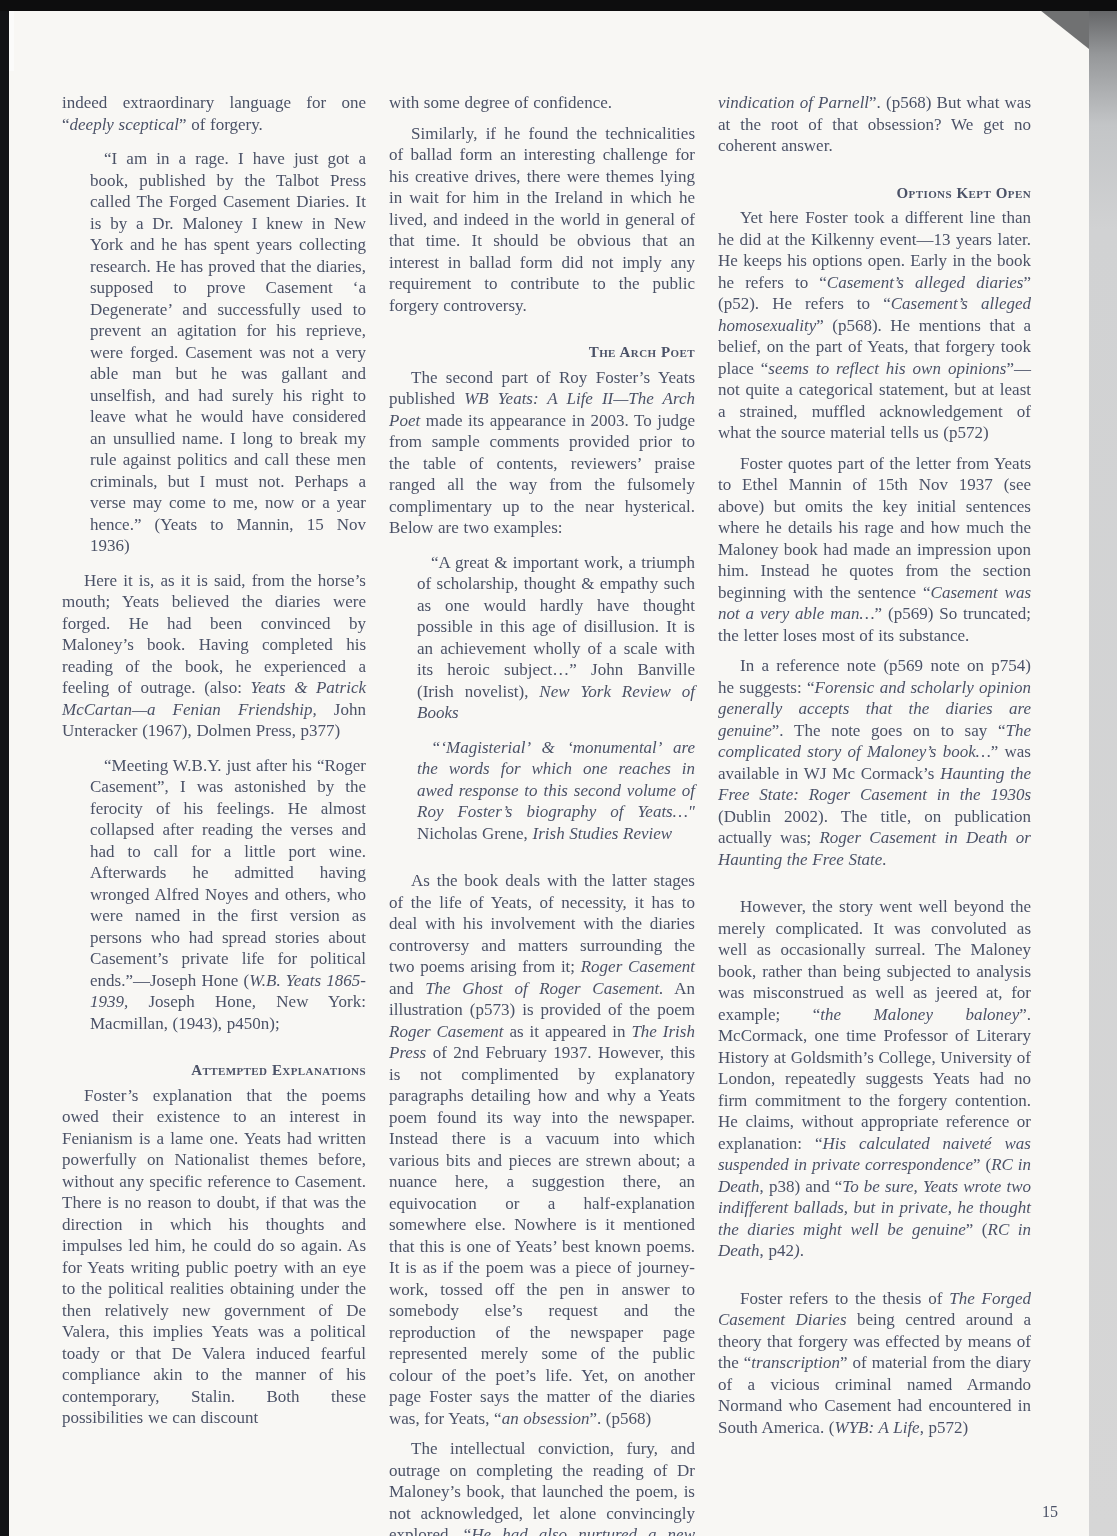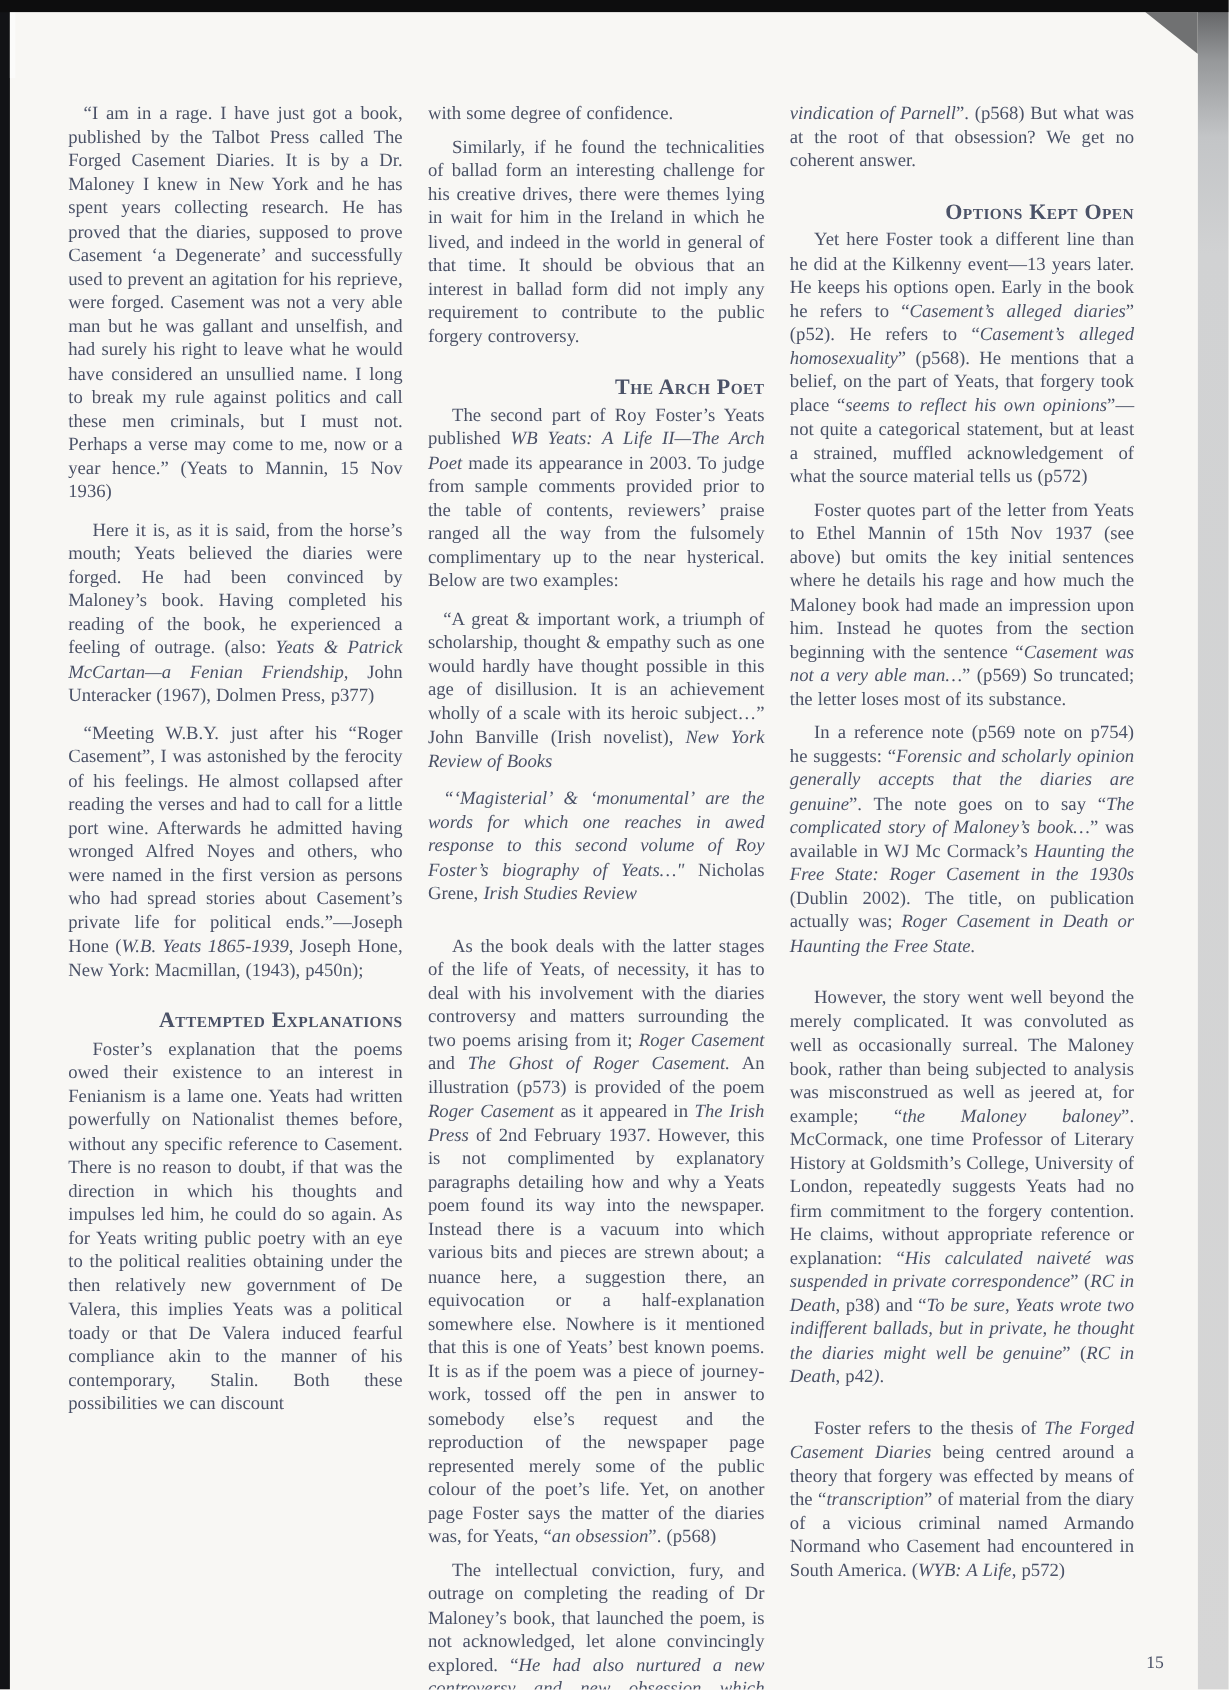--- a/index.html
+++ b/index.html
@@ -29,45 +29,46 @@
     font-size:17px;line-height:21.5px;
     text-align:justify;
     word-spacing:0.4px;
   }
   .col.c2{width:306px;}
   .col.c3{width:313px;}
 
   .block + .block{margin-top:9px;}
   .para{text-indent:22px;}
   .para.noindent{text-indent:0;}
-  .quote{text-indent:14px;}
+  .quote{margin-left:28px;text-indent:14px;}
   .block + .quote, .quote + .block{margin-top:13px;}
   .heading{
     text-align:right;
     font-variant:small-caps;
     font-weight:bold;
-    font-size:20px;
+    font-size:15px;
     letter-spacing:.4px;
     margin-top:26px !important;
   }
   .heading + .block{margin-top:3px !important;}
   .block.wide{margin-top:26px !important;}
   i{}
 
   .page-number{
     position:absolute;left:1042px;top:1503px;
     font-size:16px;z-index:3;
   }
 </style>
 </head>
 <body>
 
 <div class="page">
   <div class="content">
     <div class="col c1">
+        <div class="block para noindent"><span>indeed extraordinary language for one “</span><i>deeply sceptical</i><span>” of forgery.</span></div>
         <div class="block quote"><span>“I am in a rage. I have just got a book, published by the Talbot Press called The Forged Casement Diaries. It is by a Dr. Maloney I knew in New York and he has spent years collecting research. He has proved that the diaries, supposed to prove Casement ‘a Degenerate’ and successfully used to prevent an agitation for his reprieve, were forged. Casement was not a very able man but he was gallant and unselfish, and had surely his right to leave what he would have considered an unsullied name. I long to break my rule against politics and call these men criminals, but I must not. Perhaps a verse may come to me, now or a year hence.” (Yeats to Mannin, 15 Nov 1936)</span></div>
         <div class="block para"><span>Here it is, as it is said, from the horse’s mouth; Yeats believed the diaries were forged. He had been convinced by Maloney’s book. Having completed his reading of the book, he experienced a feeling of outrage. (also: </span><i>Yeats &amp; Patrick McCartan—a Fenian Friendship,</i><span> John Unteracker (1967), Dolmen Press, p377)</span></div>
         <div class="block quote"><span>“Meeting W.B.Y. just after his “Roger Casement”, I was astonished by the ferocity of his feelings. He almost collapsed after reading the verses and had to call for a little port wine. Afterwards he admitted having wronged Alfred Noyes and others, who were named in the first version as persons who had spread stories about Casement’s private life for political ends.”—Joseph Hone (</span><i>W.B. Yeats 1865-1939,</i><span> Joseph Hone</span><i>,</i><span> New York: Macmillan, (1943), p450n);</span></div>
         <div class="block heading"><span>Attempted Explanations</span></div>
         <div class="block para"><span>Foster’s explanation that the poems owed their existence to an interest in Fenianism is a lame one. Yeats had written powerfully on Nationalist themes before, without any specific reference to Casement. There is no reason to doubt, if that was the direction in which his thoughts and impulses led him, he could do so again. As for Yeats writing public poetry with an eye to the political realities obtaining under the then relatively new government of De Valera, this implies Yeats was a political toady or that De Valera induced fearful compliance akin to the manner of his contemporary, Stalin. Both these possibilities we can discount</span></div>
       </div>
     <div class="col c2">
         <div class="block para noindent"><span>with some degree of confidence.</span></div>
         <div class="block para"><span>Similarly, if he found the technicalities of ballad form an interesting challenge for his creative drives, there were themes lying in wait for him in the Ireland in which he lived, and indeed in the world in general of that time. It should be obvious that an interest in ballad form did not imply any requirement to contribute to the public forgery controversy.</span></div>
         <div class="block heading"><span>The Arch Poet</span></div>

